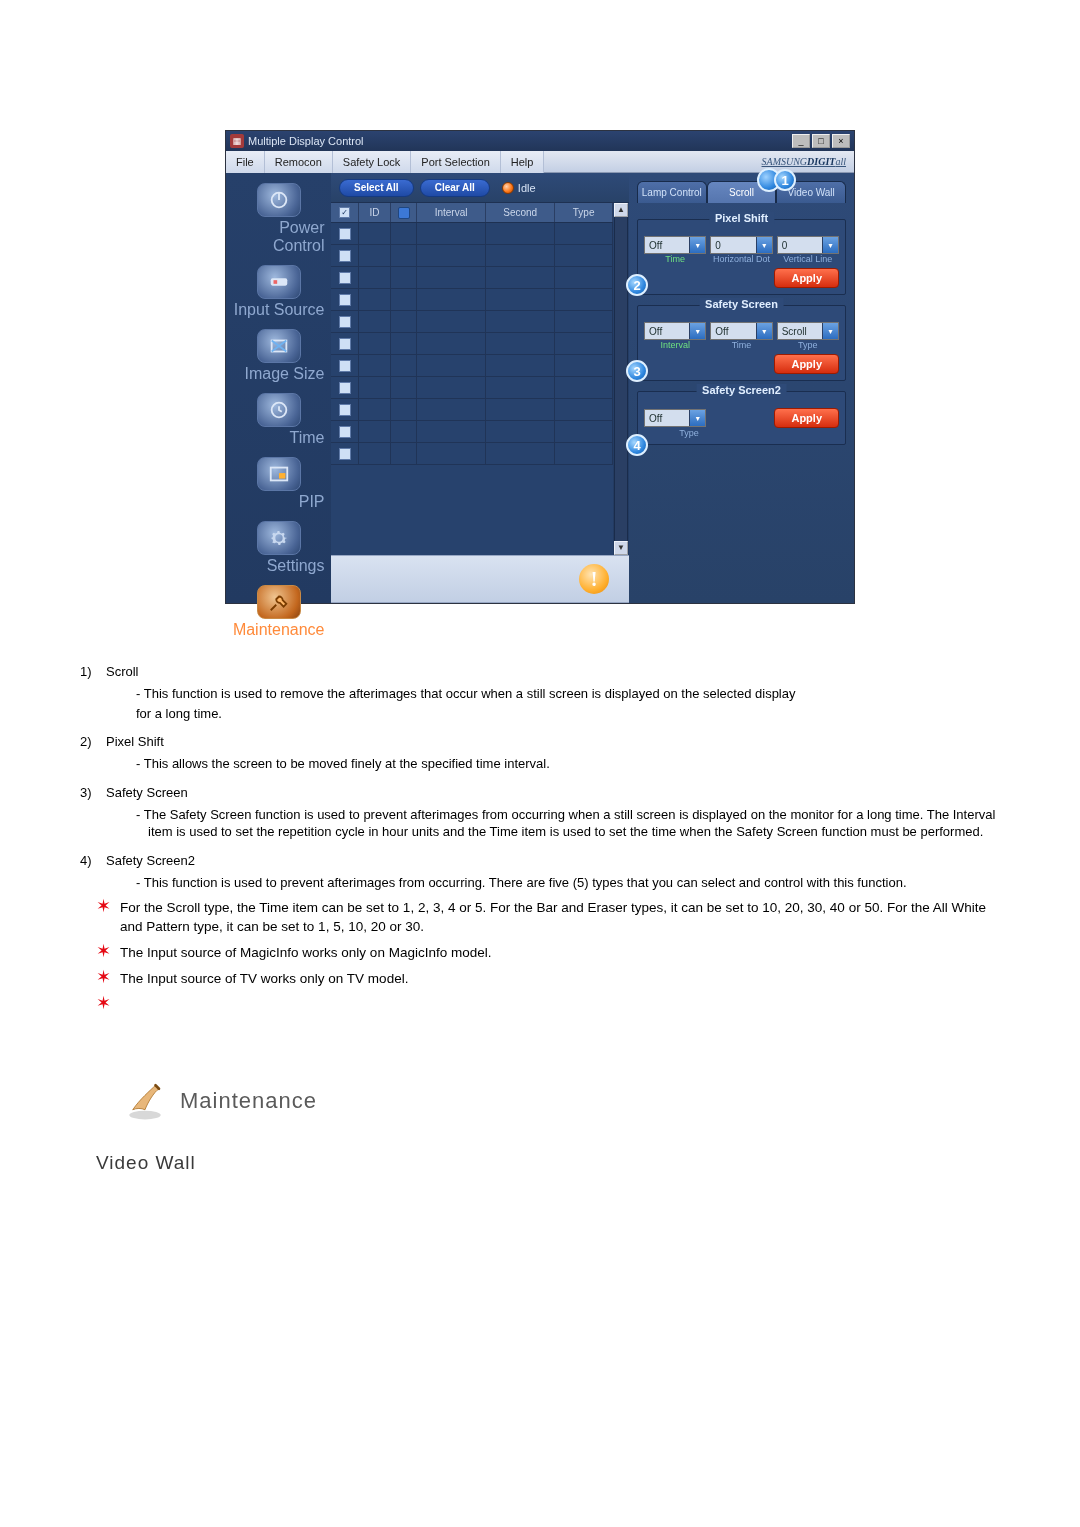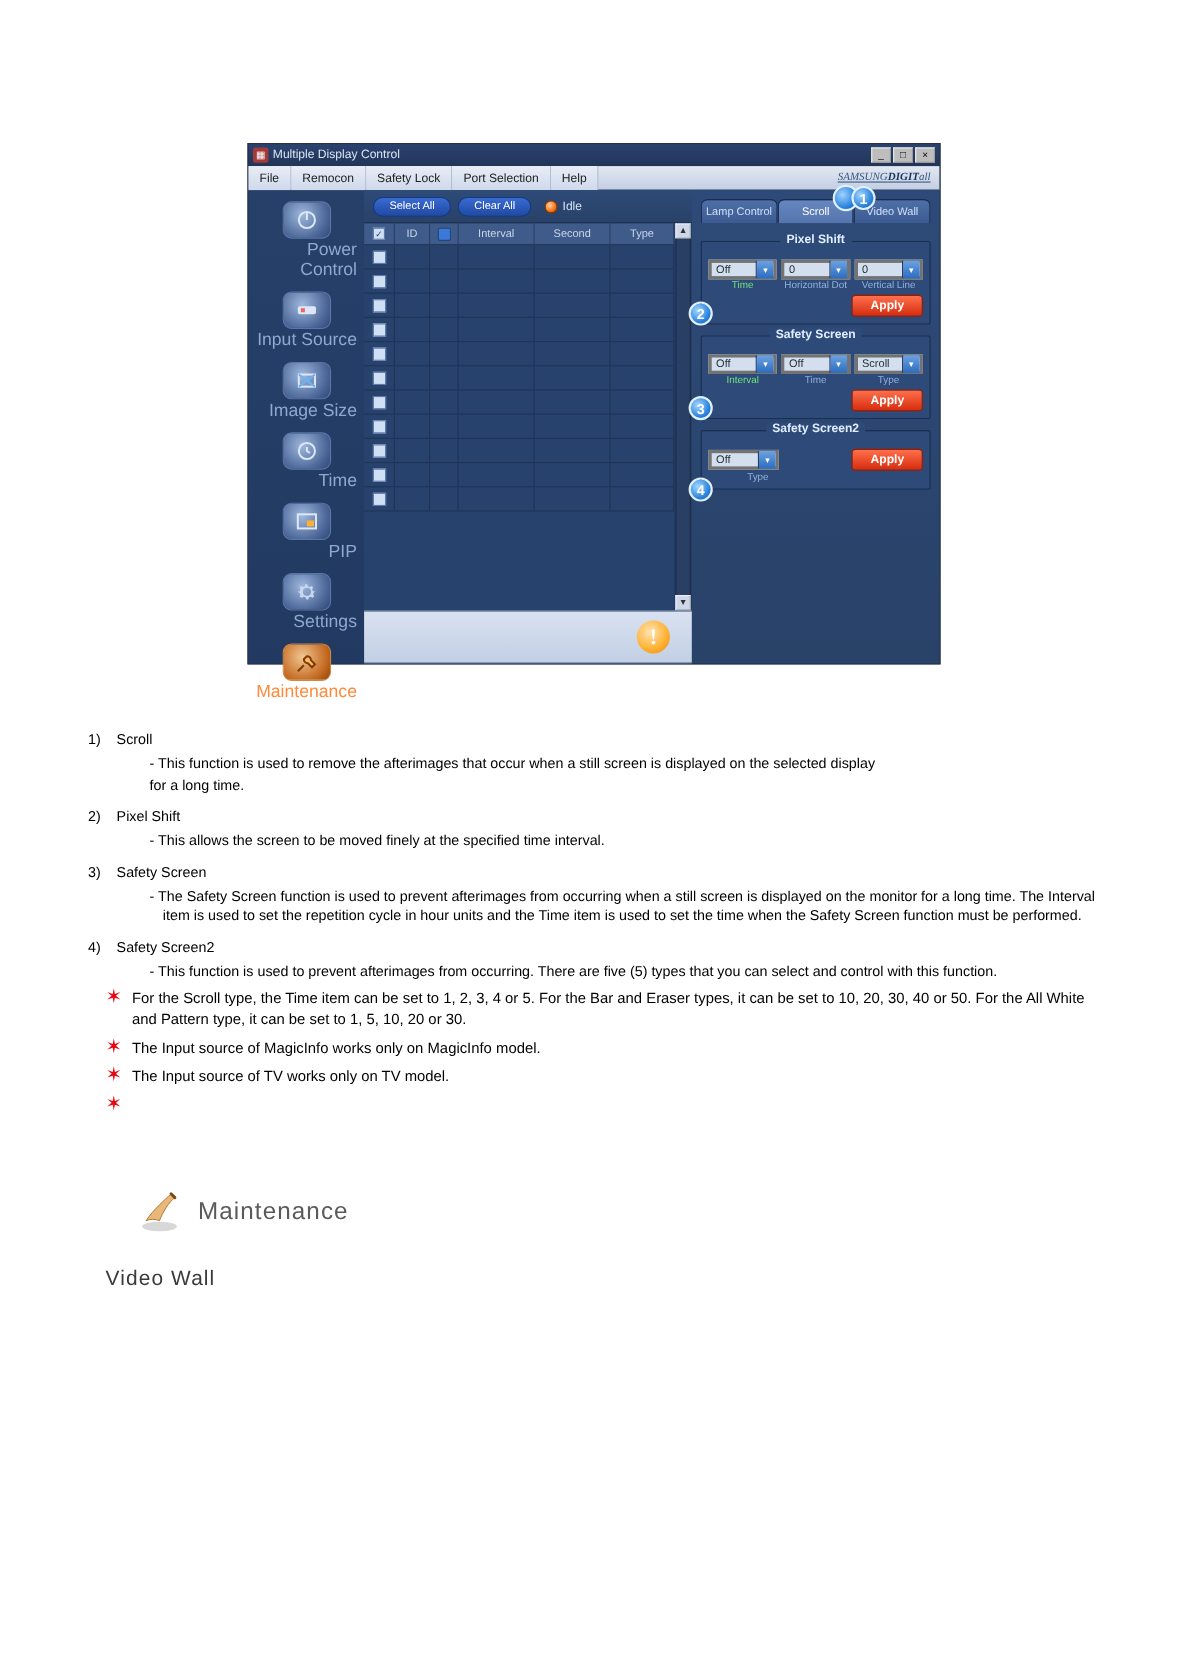--- a/index.html
+++ b/index.html
@@ -101,21 +101,21 @@
   .center{
     flex:1;display:flex;flex-direction:column;
     background:var(--blue-panel);
   }
   .toolbar{
     height:30px;display:flex;align-items:center;gap:6px;
     padding:0 8px;border-bottom:1px solid #1e3152;
     background:linear-gradient(#2e4a78,#284268);
   }
   .pillbtn{
-    height:18px;padding:0 14px;border-radius:9px;font-size:10px;font-weight:normal;
+    height:18px;padding:0 14px;border-radius:9px;font-size:10px;font-weight:bold;
     color:#fff;background:linear-gradient(#3a6bd1,#1f4aa5);
     border:1px solid #153a82;display:flex;align-items:center;
   }
   .idle{
     margin-left:6px;display:flex;align-items:center;gap:4px;
     color:#d6e2f4;font-size:11px;
   }
   .lamp{
     width:12px;height:12px;border-radius:50%;
     background:radial-gradient(circle at 35% 35%,#ffd2b0,#ff7a1a 55%,#b44200);
@@ -192,21 +192,21 @@
     border:1px solid #1a2e50;border-radius:2px;padding:16px 6px 6px 6px;
     position:relative;margin-top:6px;background:#2e4a78;font-size:10px;color:#c8d6ed;
   }
   .fieldset .legend{
     position:absolute;top:-8px;left:50%;transform:translateX(-50%);
     background:#2e4a78;padding:0 6px;color:#e0eeff;font-weight:bold;font-size:11px;
     white-space:nowrap;
   }
   .row{display:flex;align-items:center;gap:4px}
   .sel{
-    height:18px;background:#d3deee;border:3px solid #737373;font-size:10px;color:#233;
+    height:18px;background:#d3deee;border:1px solid #737373;font-size:10px;color:#233;
     display:flex;align-items:center;position:relative;
   }
   .sel .val{flex:1;padding:0 4px;overflow:hidden;white-space:nowrap}
   .sel .arrow{
     width:16px;height:16px;background:linear-gradient(#6ba2e2,#2c6dc0);
     color:#fff;display:flex;align-items:center;justify-content:center;font-size:8px;
     border-left:1px solid #2a3f64;
   }
   .lblsm{color:#8fb0dd;font-size:9px;text-align:center;flex:1}
   .lblsm.green{color:#6fe080}

